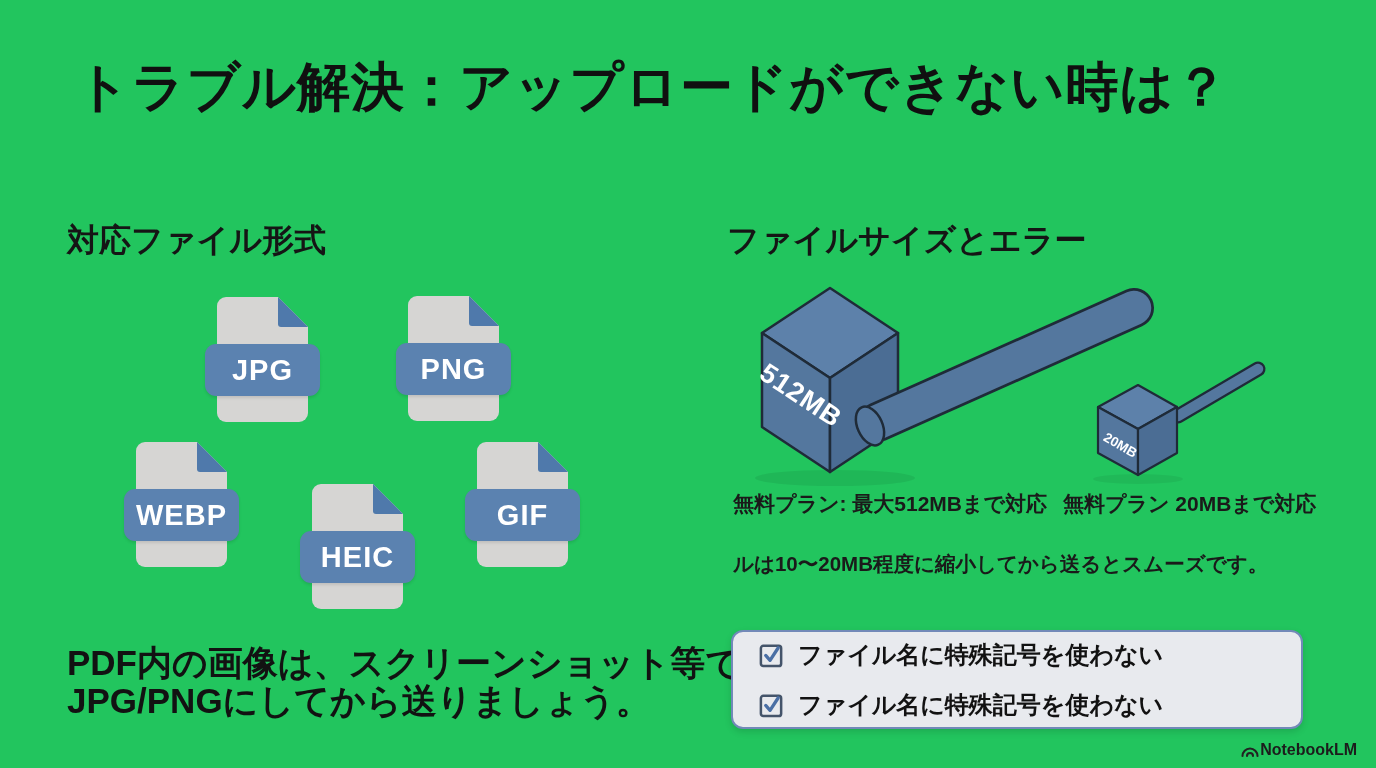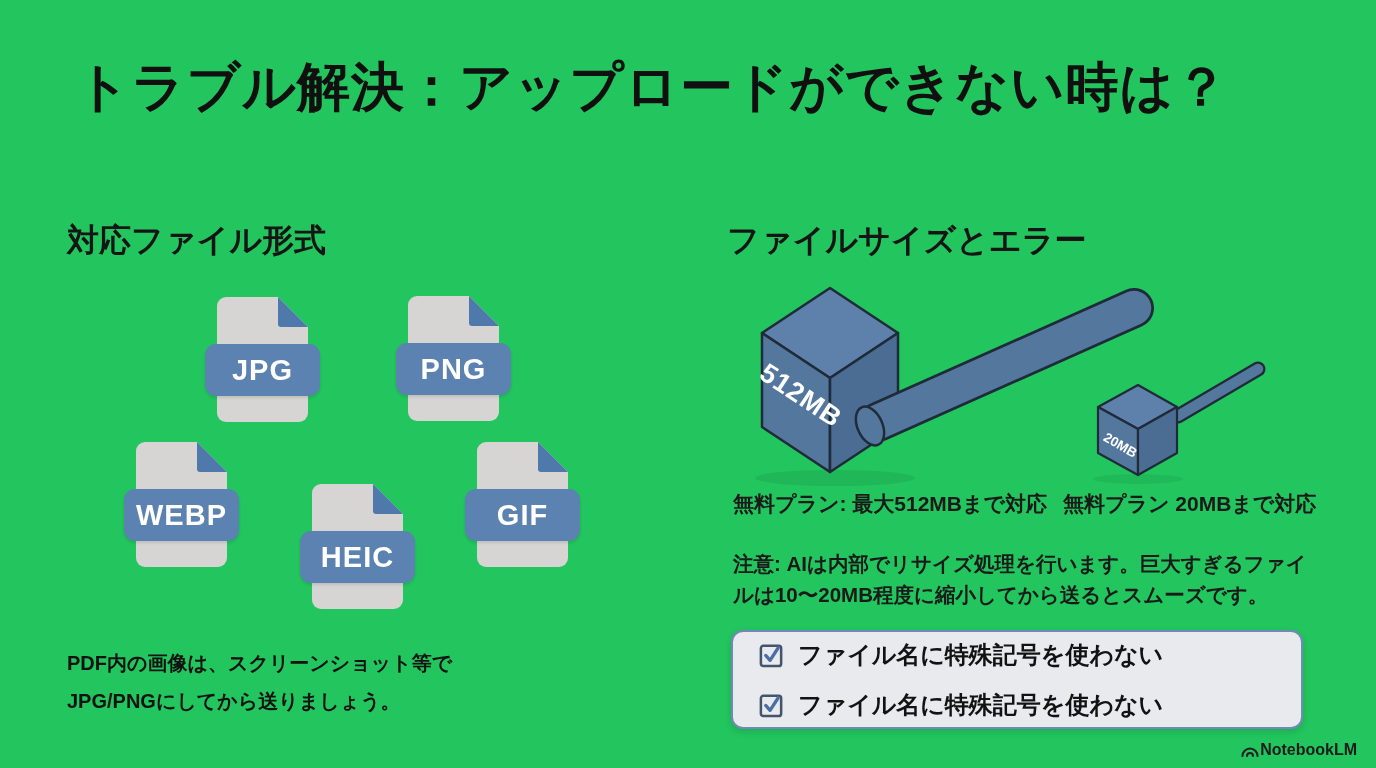--- a/index.html
+++ b/index.html
@@ -45,21 +45,21 @@
     box-shadow:0 2px 3px rgba(0,0,0,0.10);
   }
   .icon-jpg  { left:217px; top:297px; }
   .icon-png  { left:408px; top:296px; }
   .icon-webp { left:136px; top:442px; }
   .icon-heic { left:312px; top:452px;margin-top:32px; }
   .icon-gif  { left:477px; top:442px; }
 
   .pdf-note {
     position:absolute; left:67px; top:644px;
-    font-size:20px; font-weight:700; line-height:38px; color:#121212;
+    font-size:35px; font-weight:700; line-height:38px; color:#121212;
   }
   .pdf-note span { display:block; }
 
   
   .mallets-svg { position:absolute; left:730px; top:275px; }
 
   .caption { position:absolute; top:490px; font-size:21px; font-weight:700; color:#1a1a1a; }
   .caption-paid { left:733px; }
   .caption-free { left:1063px; }
 
@@ -149,21 +149,20 @@
       <path d="M368,132 L408,154 L408,200 L368,178 Z" fill="#54779e" stroke="#1f2b38" stroke-width="2.2"></path>
       <path d="M408,154 L447,132 L447,178 L408,200 Z" fill="#4b6d94" stroke="#1f2b38" stroke-width="2.2"></path>
       <text transform="translate(388,174) rotate(30)" text-anchor="middle" font-size="13.5" font-weight="700" fill="#ffffff">20MB</text>
     </g>
   </svg>
 
   <div class="caption caption-paid">無料プラン: 最大512MBまで対応</div>
   <div class="caption caption-free">無料プラン 20MBまで対応</div>
 
   <p class="resize-note">
-    <span>注意: AIは内部でリサイズ処理を行います。巨大すぎるファイ</span>
     <span>ルは10〜20MB程度に縮小してから送るとスムーズです。</span>
   </p>
 
   <div class="checklist-box">
     <div class="check-row">
       <svg width="27" height="27" viewBox="0 0 28 28">
         <rect x="3" y="5" width="21" height="21" rx="2.5" fill="none" stroke="#44546a" stroke-width="2.6"></rect>
         <polyline points="8,15 12.5,20 21,7" fill="none" stroke="#4a6fa5" stroke-width="3.4" stroke-linecap="round" stroke-linejoin="round"></polyline>
       </svg>
       <span class="label">ファイル名に特殊記号を使わない</span>

